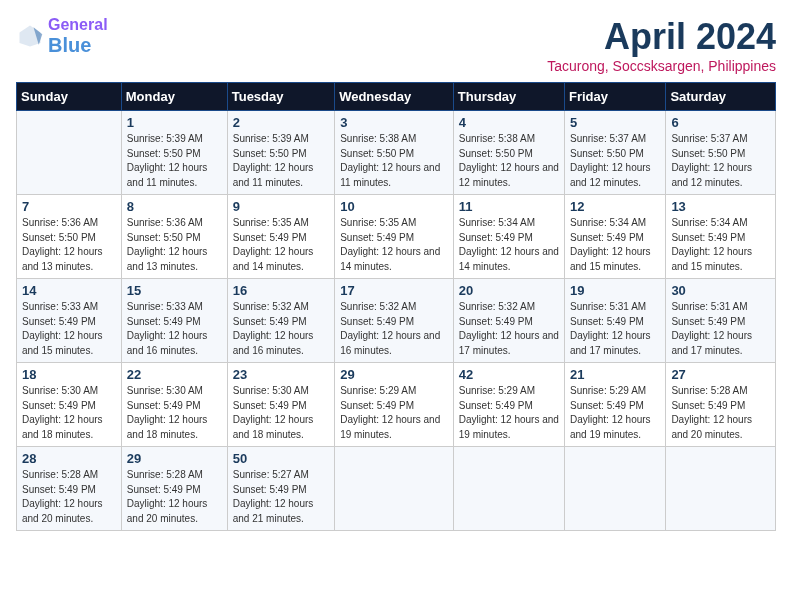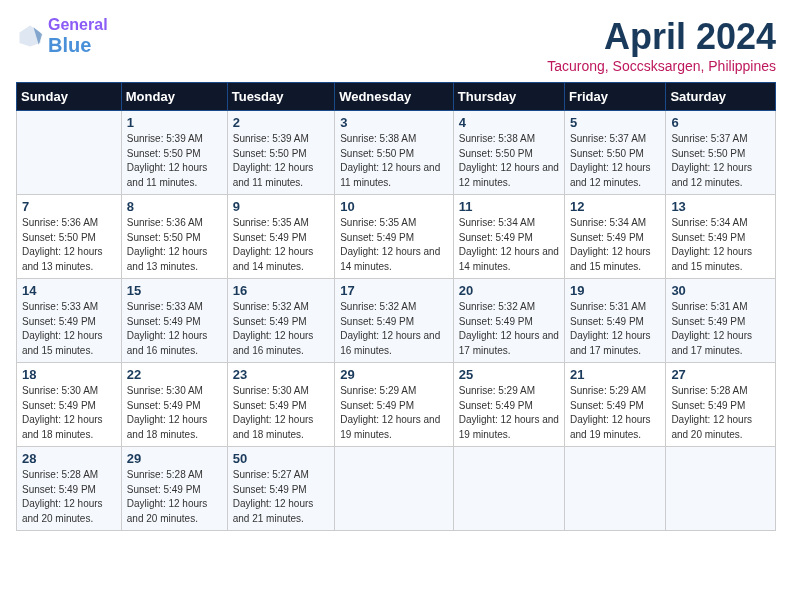--- a/index.html
+++ b/index.html
@@ -220,21 +220,21 @@
         </td>
         <td>
           <span class="day-num">23</span>
           <div class="day-info">Sunrise: 5:30 AM<br>Sunset: 5:49 PM<br>Daylight: 12 hours and 18 minutes.</div>
         </td>
         <td>
           <span class="day-num">29</span>
           <div class="day-info">Sunrise: 5:29 AM<br>Sunset: 5:49 PM<br>Daylight: 12 hours and 19 minutes.</div>
         </td>
         <td>
-          <span class="day-num">25</span>
+          <span class="day-num">42</span>
           <div class="day-info">Sunrise: 5:29 AM<br>Sunset: 5:49 PM<br>Daylight: 12 hours and 19 minutes.</div>
         </td>
         <td>
           <span class="day-num">21</span>
           <div class="day-info">Sunrise: 5:29 AM<br>Sunset: 5:49 PM<br>Daylight: 12 hours and 19 minutes.</div>
         </td>
         <td>
           <span class="day-num">27</span>
           <div class="day-info">Sunrise: 5:28 AM<br>Sunset: 5:49 PM<br>Daylight: 12 hours and 20 minutes.</div>
         </td>

